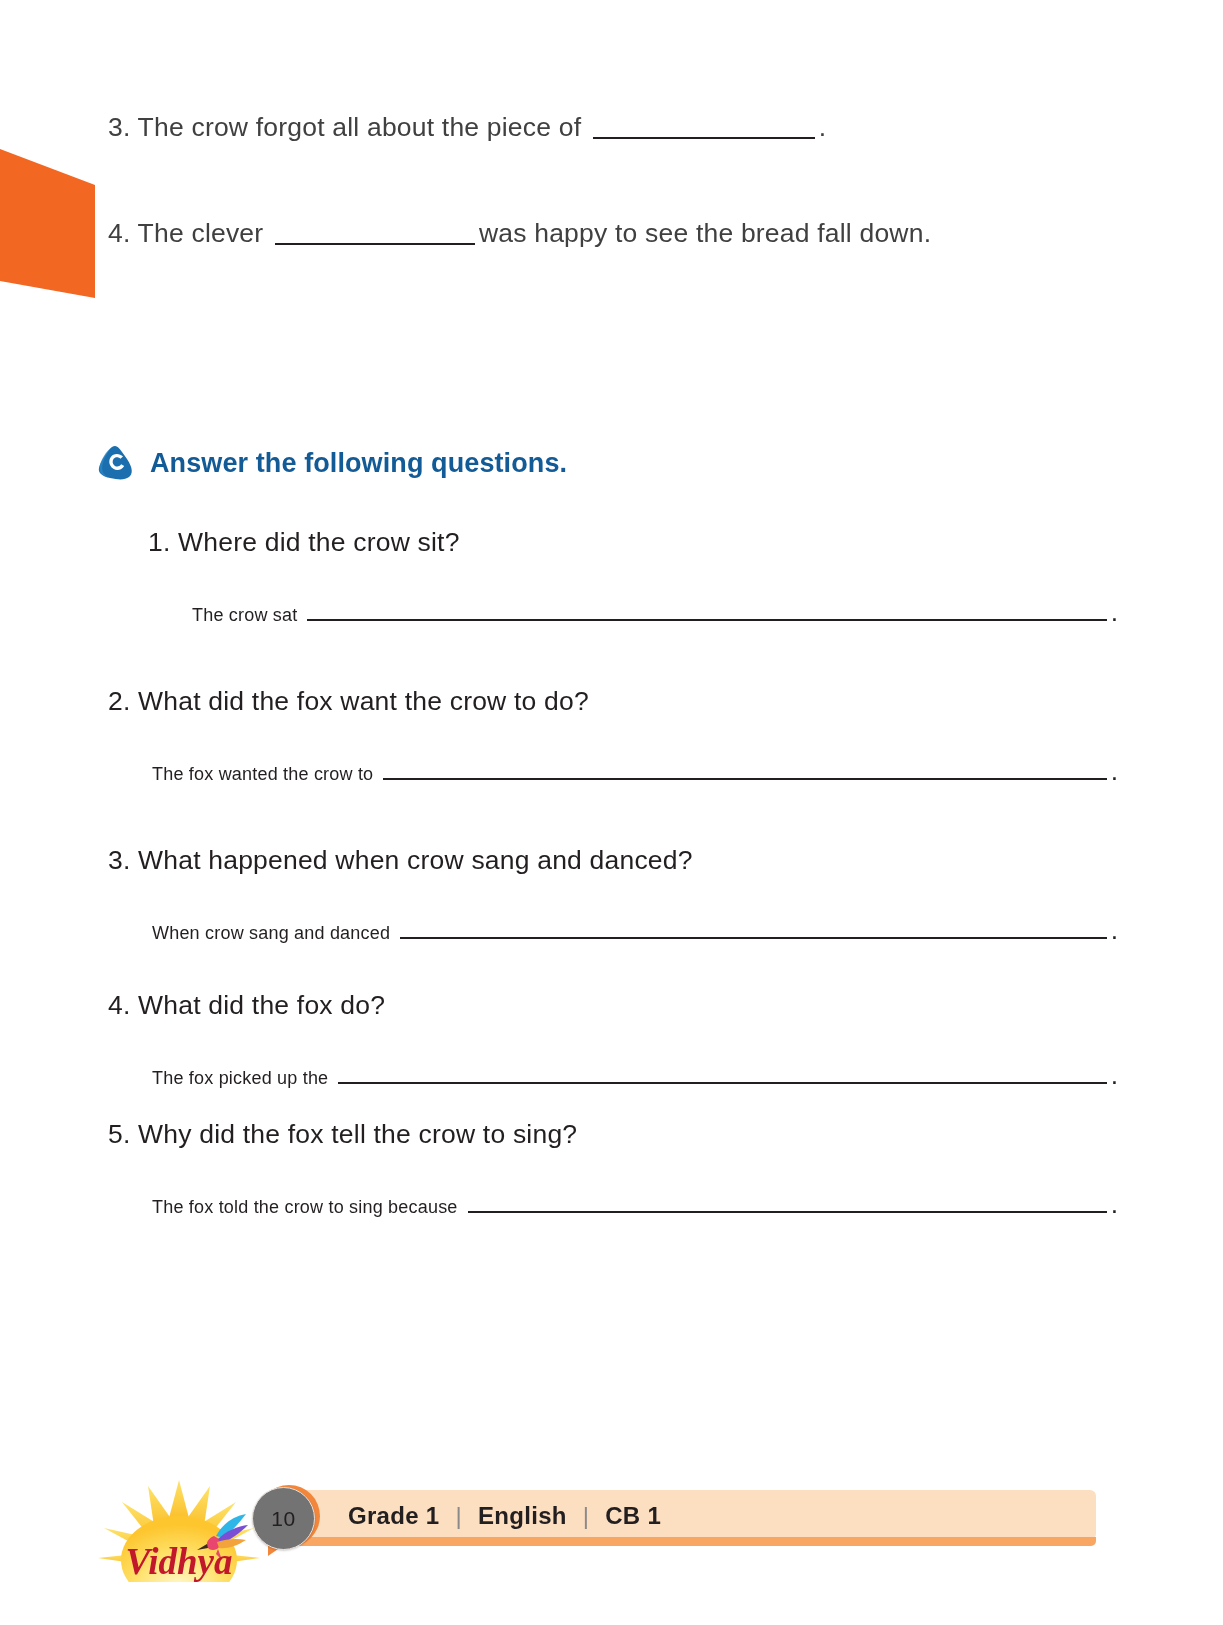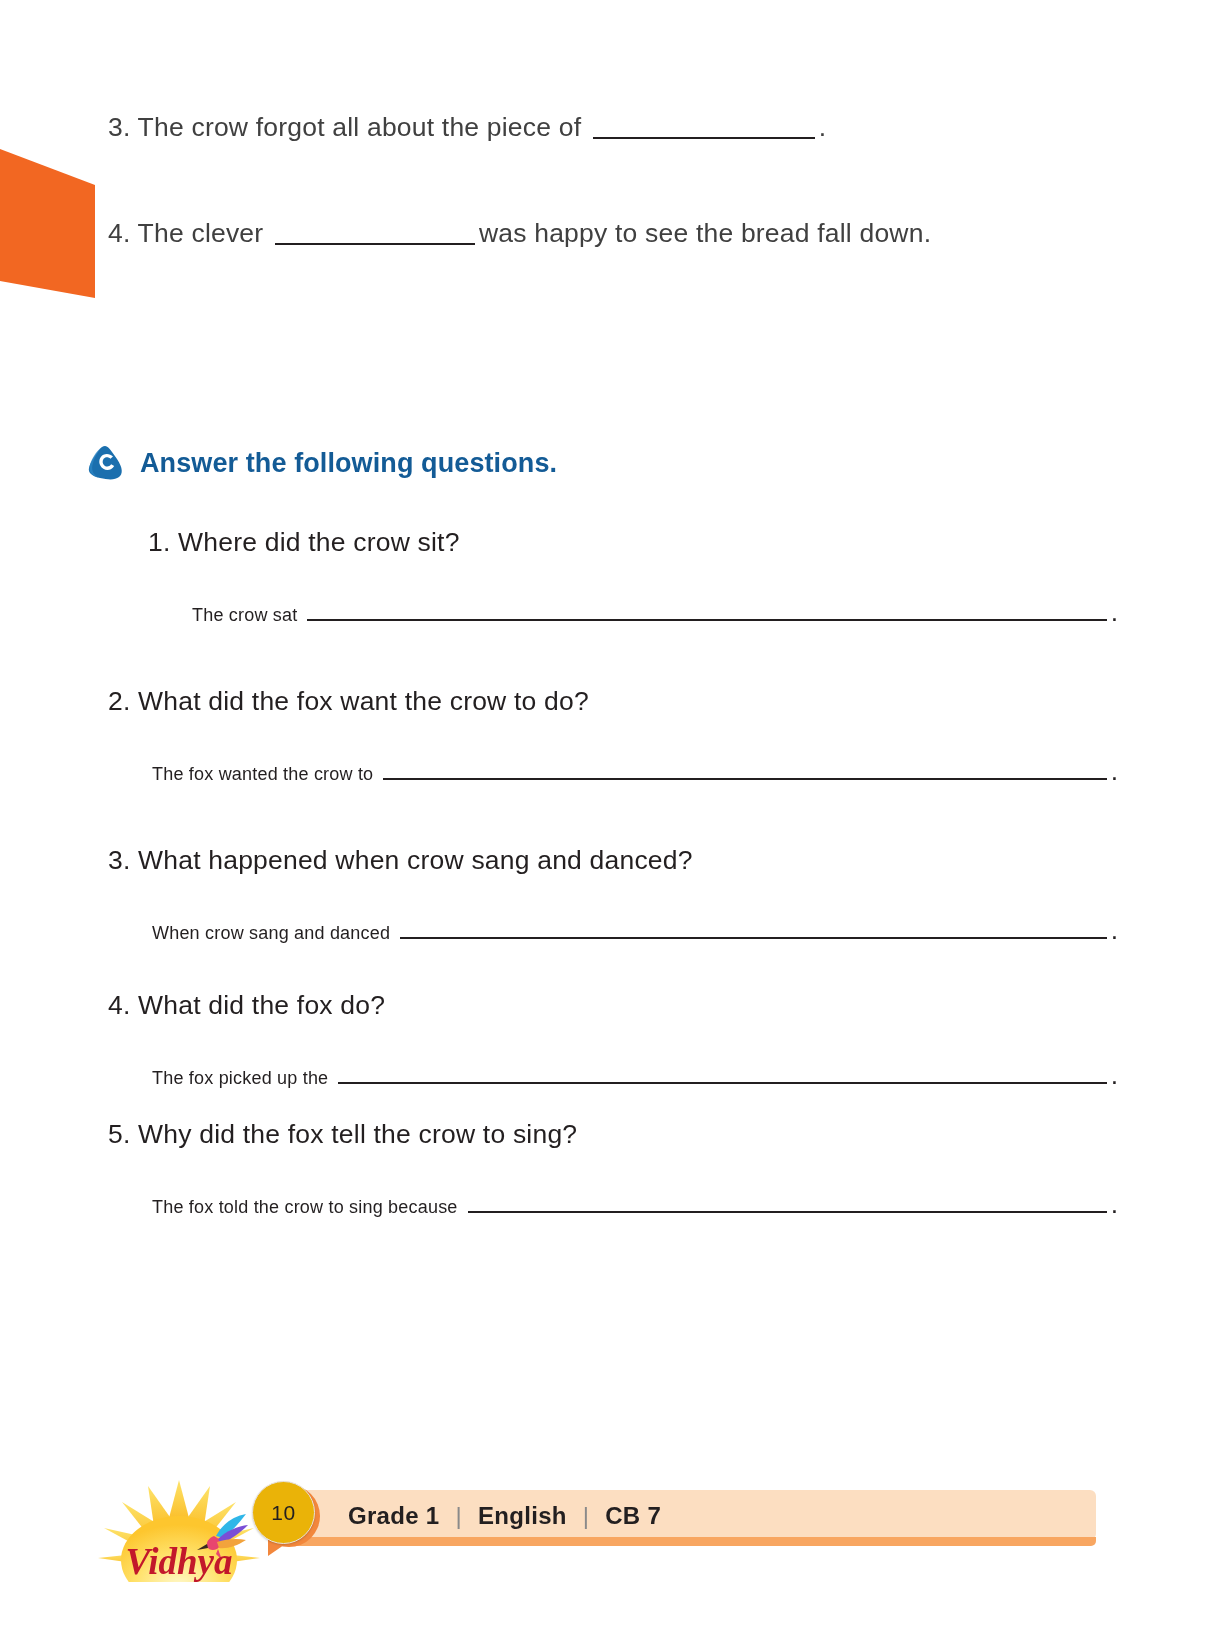--- a/index.html
+++ b/index.html
@@ -48,21 +48,21 @@
     height: 22px;
     vertical-align: -3px;
     margin: 0 4px;
   }
   .blank-lg { width: 222px; }
   .blank-md { width: 200px; }
 
   
   .section-head {
     position: absolute;
-    left: 86px;
+    left: 96px;
     top: 443px;
     display: flex;
     align-items: center;
     gap: 14px;
   }
   .head-badge {
     width: 40px;
     height: 40px;
     flex: 0 0 40px;
     position: relative;
@@ -175,24 +175,24 @@
   }
   .page-badge .pb-back {
     position: absolute;
     left: 6px; top: 4px;
     width: 62px; height: 62px;
     border-radius: 50%;
     background: #f2873c;
   }
   .page-badge .pb-front {
     position: absolute;
-    left: 0; top: 0;
+    left: 0; top: 6px;
     width: 61px; height: 61px;
     border-radius: 50%;
-    background: #eab308;
+    background: #737373;
     border: 1px solid #e8e2dd;
     box-shadow: 0 1px 2px rgba(0,0,0,.18);
     display: flex;
     align-items: center;
     justify-content: center;
   }
   .page-num {
     font-size: 21px;
     color: #231f20;
     letter-spacing: 0.5px;
@@ -371,16 +371,16 @@
     <span class="pb-front">
       <span class="page-num">10</span>
     </span>
   </div>
 
   <div class="footer-text">
     <span>Grade 1</span>
     <span class="footer-sep">|</span>
     <span>English</span>
     <span class="footer-sep">|</span>
-    <span>CB 7</span>
+    <span>CB 1</span>
   </div>
 
 </div>
 
 </body></html>

